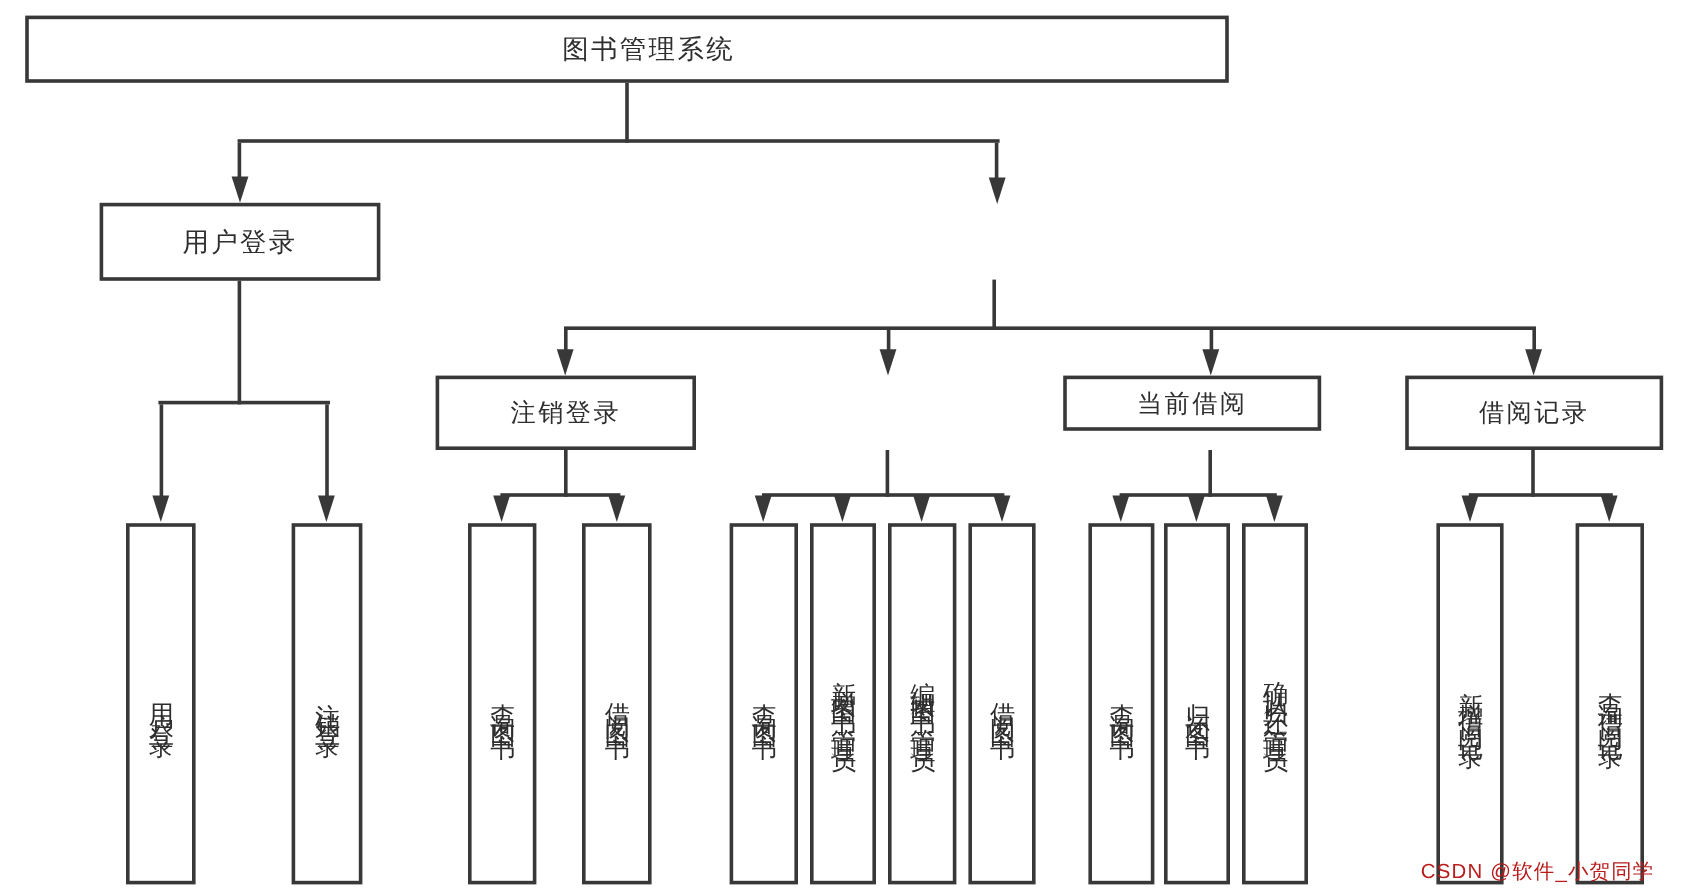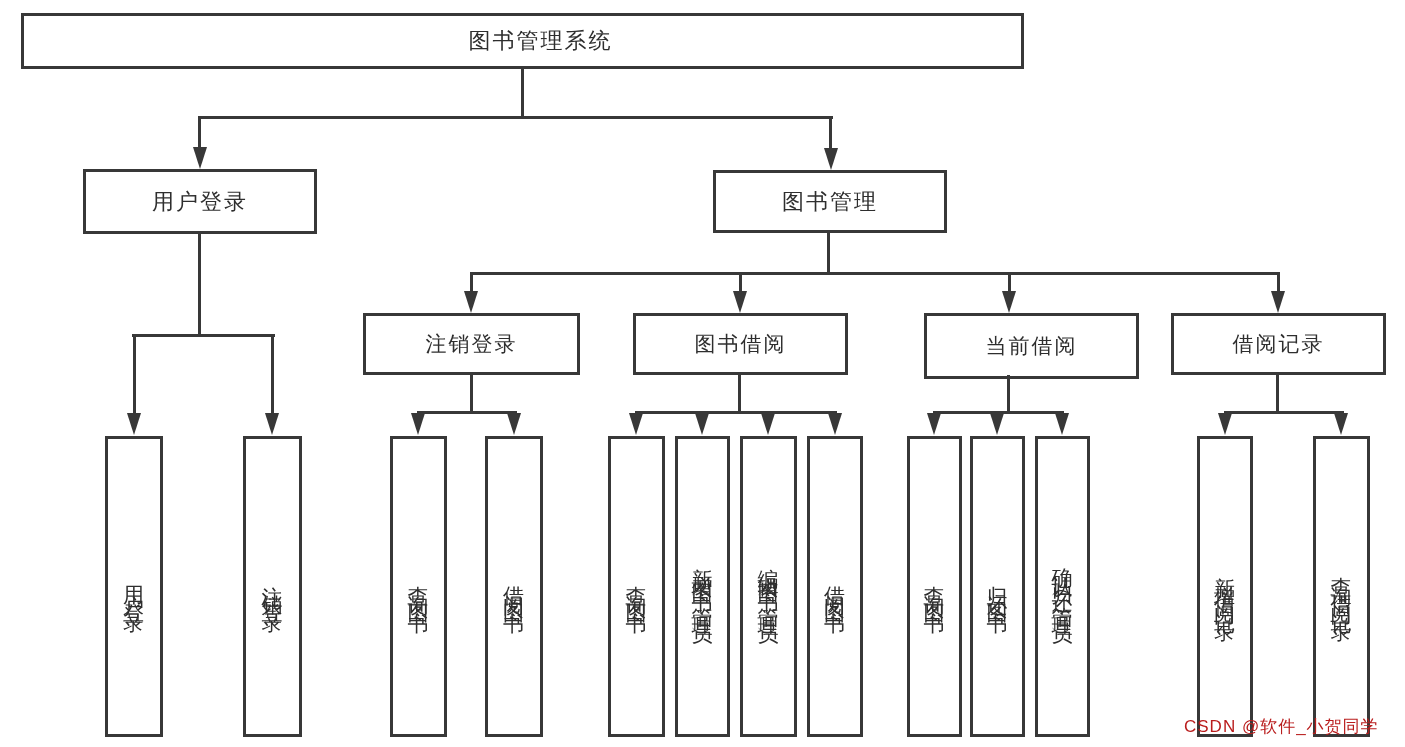--- a/index.html
+++ b/index.html
@@ -33,27 +33,25 @@
 </style>
 </head>
 <body>
 
 <div class="canvas">
 
   <div class="box h-box" style="left:21px; top:13px; width:1003px; height:56px;padding-left:36px;">图书管理系统</div>
 
   <div class="box h-box" style="left:83px; top:169px; width:234px; height:65px;">用户登录</div>
 
-  <div class="box h-box" style="left:713px; top:170px; width:234px; height:63px;">图书管理</div>
 
   <div class="box h-box3" style="left:363px; top:313px; width:217px; height:62px;">注销登录</div>
 
-  <div class="box h-box3" style="left:633px; top:313px; width:215px; height:62px;">图书借阅</div>
 
-  <div class="box h-box3" style="left:924px; top:313px; width:215px; height:66px;">当前借阅</div>
+  <div class="box h-box3" style="left:886px; top:313px; width:215px; height:46px;">当前借阅</div>
 
   <div class="box h-box3" style="left:1171px; top:313px; width:215px; height:62px;">借阅记录</div>
 
   <div class="box leaf" style="left:105px; top:436px; width:58px; height:301px;">用户登录</div>
   <div class="box leaf" style="left:243px; top:436px; width:59px; height:301px;">注销登录</div>
 
   <div class="box leaf" style="left:390px; top:436px; width:57px; height:301px;">查询图书</div>
   <div class="box leaf" style="left:485px; top:436px; width:58px; height:301px;">借阅图书</div>
 
   <div class="box leaf" style="left:608px; top:436px; width:57px; height:301px;">查询图书</div>

